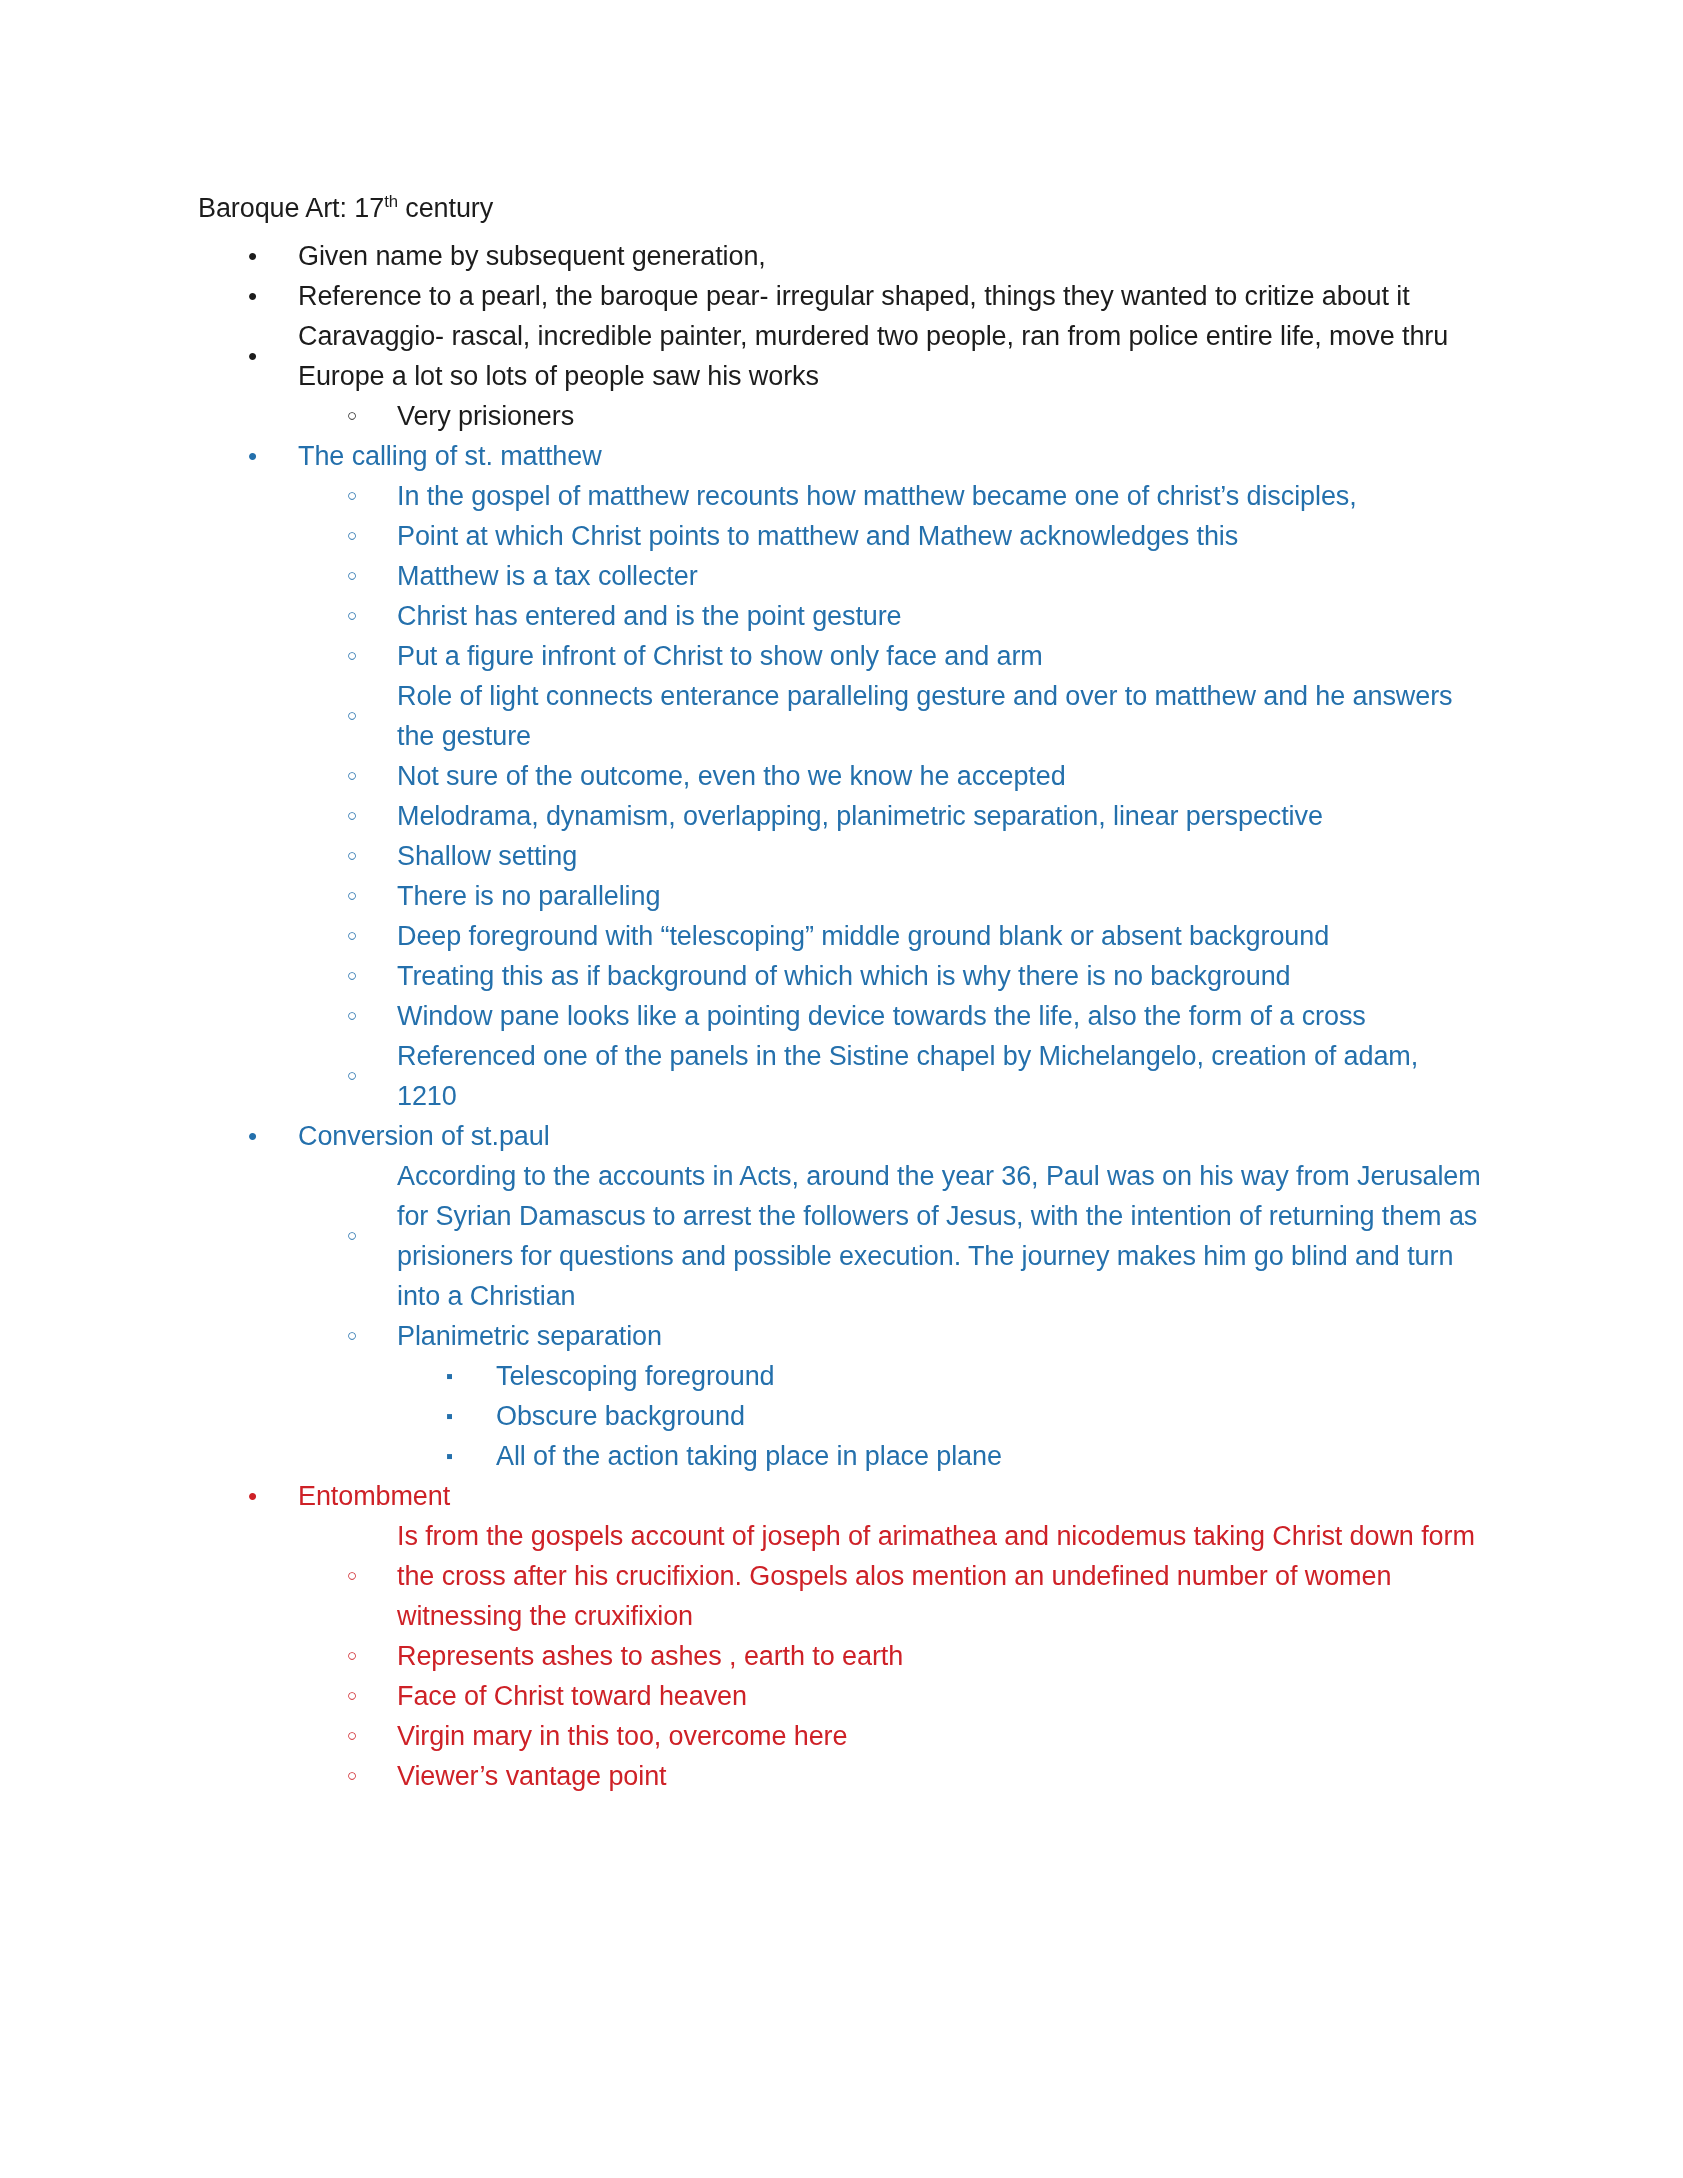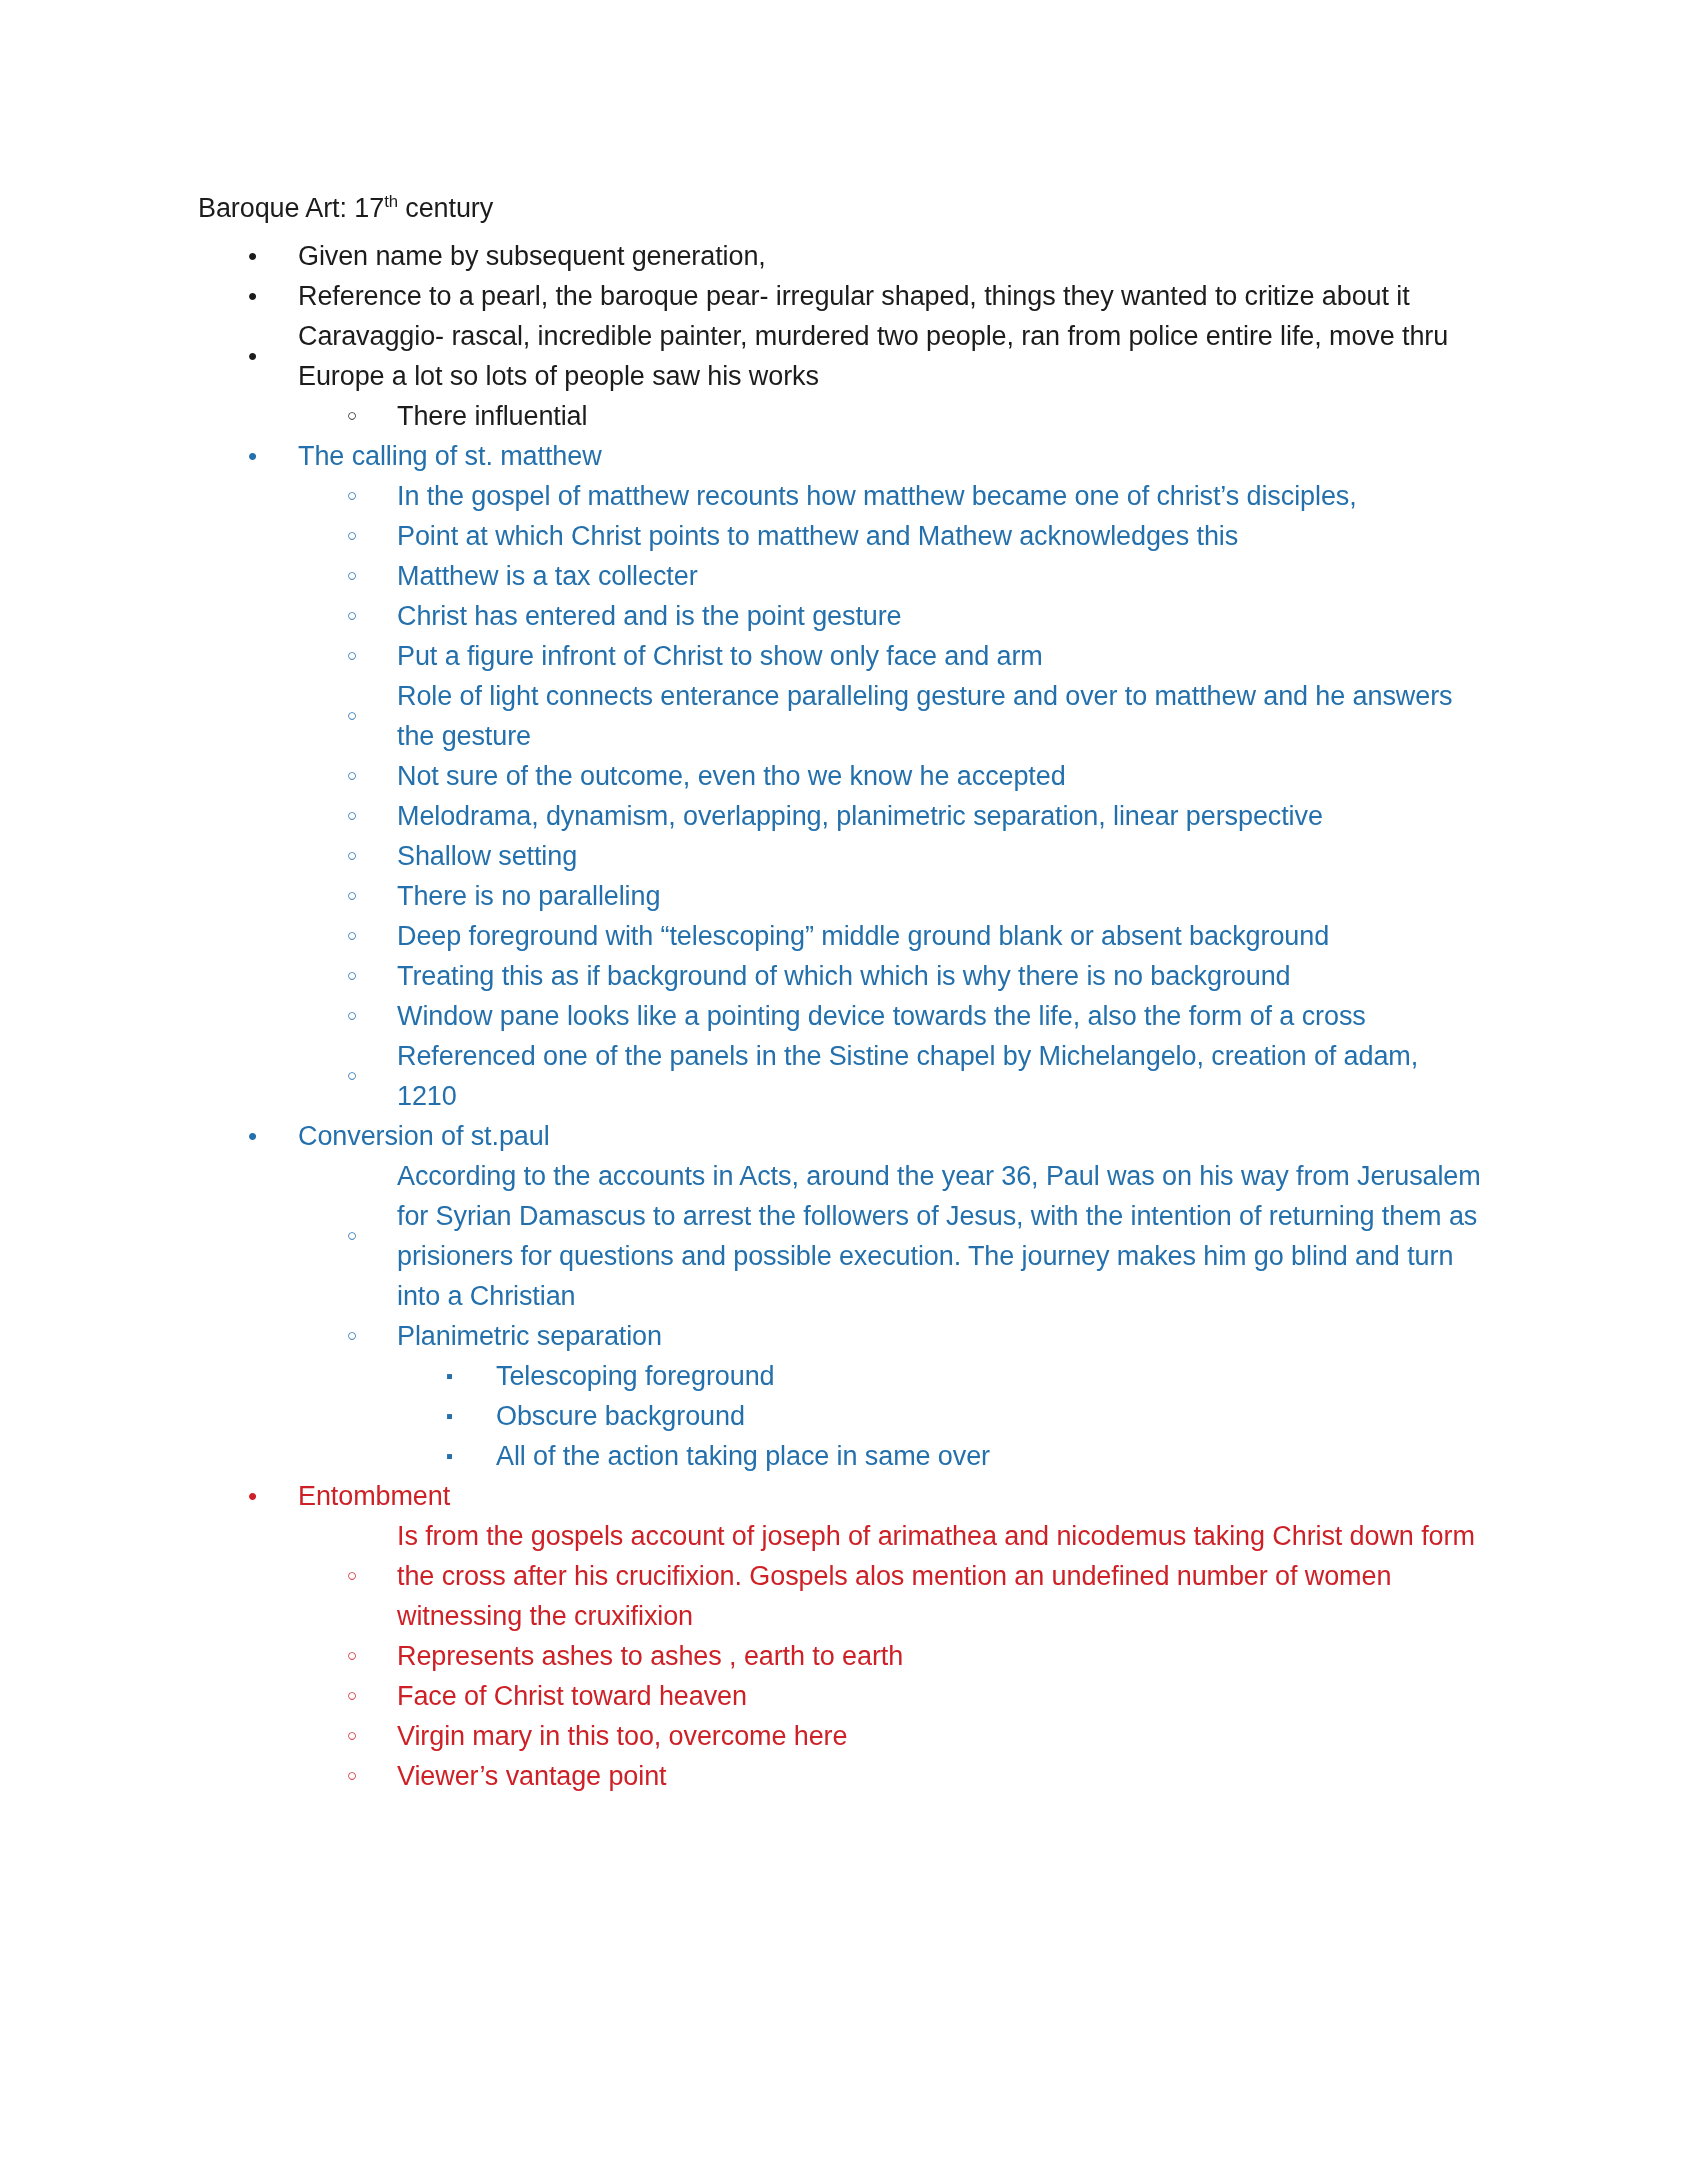--- a/index.html
+++ b/index.html
@@ -62,21 +62,21 @@
         <div class="item lvl1" style="color: rgb(28, 28, 28);">
           <span class="bullet b1">•</span>
           <span class="text">Reference to a pearl, the baroque pear- irregular shaped, things they wanted to critize about it</span>
         </div>
         <div class="item lvl1" style="color: rgb(28, 28, 28);">
           <span class="bullet b1">•</span>
           <span class="text">Caravaggio- rascal, incredible painter, murdered two people, ran from police entire life, move thru Europe a lot so lots of people saw his works</span>
         </div>
         <div class="item lvl2" style="color: rgb(28, 28, 28);">
           <span class="bullet b2">○</span>
-          <span class="text">There influential</span>
+          <span class="text">Very prisioners</span>
         </div>
         <div class="item lvl1" style="color: rgb(36, 112, 172);">
           <span class="bullet b1">•</span>
           <span class="text">The calling of st. matthew</span>
         </div>
         <div class="item lvl2" style="color: rgb(36, 112, 172);">
           <span class="bullet b2">○</span>
           <span class="text">In the gospel of matthew recounts how matthew became one of christ’s disciples,</span>
         </div>
         <div class="item lvl2" style="color: rgb(36, 112, 172);">
@@ -146,21 +146,21 @@
         <div class="item lvl3" style="color: rgb(36, 112, 172);">
           <span class="bullet b3">▪</span>
           <span class="text">Telescoping foreground</span>
         </div>
         <div class="item lvl3" style="color: rgb(36, 112, 172);">
           <span class="bullet b3">▪</span>
           <span class="text">Obscure background</span>
         </div>
         <div class="item lvl3" style="color: rgb(36, 112, 172);">
           <span class="bullet b3">▪</span>
-          <span class="text">All of the action taking place in same over</span>
+          <span class="text">All of the action taking place in place plane</span>
         </div>
         <div class="item lvl1" style="color: rgb(206, 33, 39);">
           <span class="bullet b1">•</span>
           <span class="text">Entombment</span>
         </div>
         <div class="item lvl2" style="color: rgb(206, 33, 39);">
           <span class="bullet b2">○</span>
           <span class="text">Is from the gospels account of joseph of arimathea and nicodemus taking Christ down form the cross after his crucifixion. Gospels alos mention an undefined number of women witnessing the cruxifixion</span>
         </div>
         <div class="item lvl2" style="color: rgb(206, 33, 39);">

